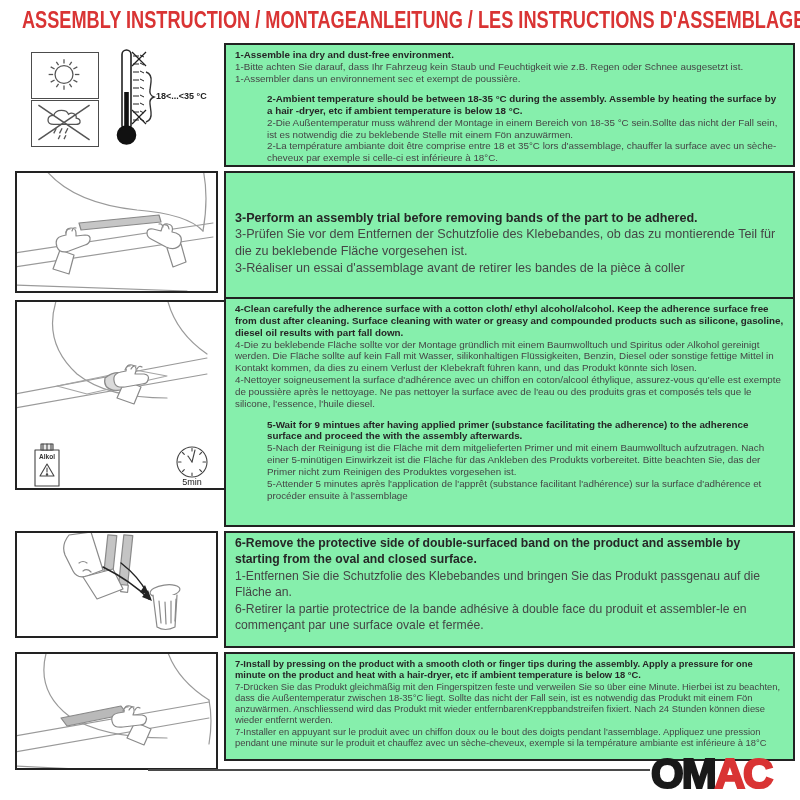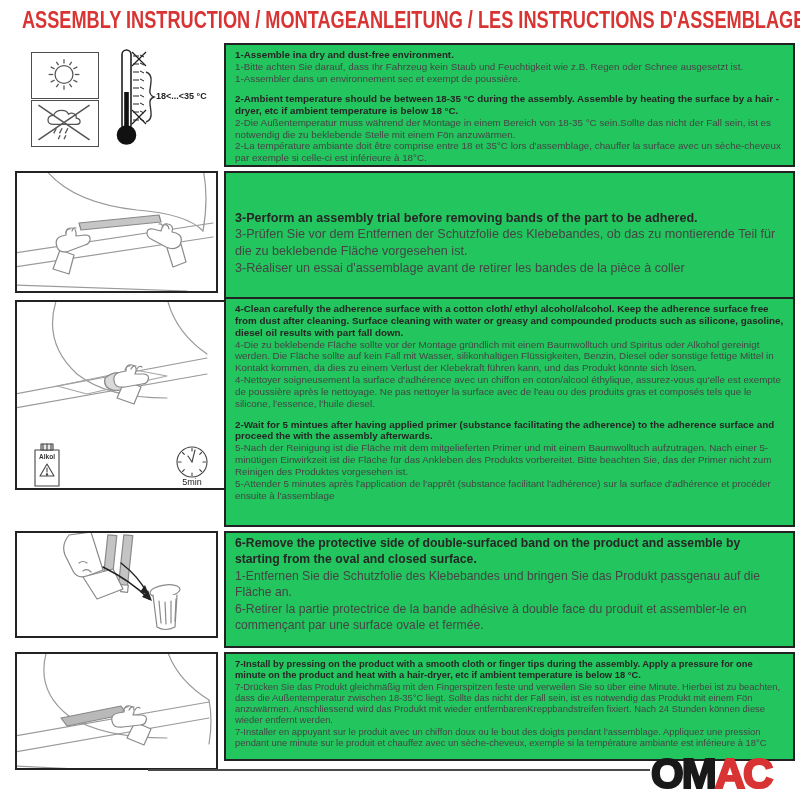--- a/index.html
+++ b/index.html
@@ -1,24 +1,24 @@
 <!DOCTYPE html>
 <html><head>
 <meta charset="utf-8">
 <style>
   html,body{margin:0;padding:0;background:#fff;}
   body{width:800px;height:800px;position:relative;overflow:hidden;
        font-family:"Liberation Sans",sans-serif;-webkit-text-stroke:0;}
   .abs{position:absolute;box-sizing:border-box;}
   .page-title{left:22px;top:7px;white-space:nowrap;font-weight:bold;color:#d93434;
        font-size:23px;transform:scaleX(0.79);transform-origin:0 50%;letter-spacing:0;}
-  .cell{border:2px solid #222;background:#22c55e;padding:4px 9px;color:#454545;}
+  .cell{border:2px solid #222;background:#86efac;padding:4px 9px;color:#454545;}
   .cell p{margin:0;}
   .en{font-weight:bold;color:#262626;}
-  .para + .para{margin-top:9px;}
+  .para + .para{margin-top:9px;margin-left:32px;}
   .txt-r1{left:224px;top:43px;width:571px;height:124px;font-size:9.8px;line-height:1.2;}
   .txt-r2{left:224px;top:171px;width:571px;height:144px;font-size:12.6px;line-height:1.32;
           display:flex;flex-direction:column;justify-content:center;}
   .txt-r3{left:224px;top:297px;width:571px;height:230px;font-size:9.8px;line-height:1.21;}
   .txt-r4{left:224px;top:531px;width:571px;height:117px;font-size:12.2px;line-height:1.35;padding-top:2px;}
   .txt-r5{left:224px;top:652px;width:571px;height:109px;font-size:9.4px;line-height:1.2;}
   .icon-frame{border:1.5px solid #4c4c4c;background:#fff;}
   .art-box{border:2px solid #222;background:#fff;overflow:hidden;}
   .thermo-label{font-size:9px;font-weight:bold;color:#222;white-space:nowrap;}
   .footer-line{left:148px;top:769px;width:502px;height:0;border-top:2px solid #4a4a4a;}
@@ -184,21 +184,21 @@
     <text x="175" y="183" text-anchor="middle" font-size="9" fill="#222" stroke="none" font-family="Liberation Sans, sans-serif">5min</text>
   </svg>
 </div>
 <div class="abs cell txt-r3">
   <div class="para">
     <p class="en">4-Clean carefully the adherence surface with a cotton cloth/ ethyl alcohol/alcohol. Keep the adherence surface free from dust after cleaning. Surface cleaning with water or greasy and compounded products such as silicone, gasoline, diesel oil results with part fall down.</p>
     <p>4-Die zu beklebende Fläche sollte vor der Montage gründlich mit einem Baumwolltuch und Spiritus oder Alkohol gereinigt werden. Die Fläche sollte auf kein Fall mit Wasser, silikonhaltigen Flüssigkeiten, Benzin, Diesel oder sonstige fettige Mittel in Kontakt kommen, da dies zu einem Verlust der Klebekraft führen kann, und das Produkt könnte sich lösen.</p>
     <p>4-Nettoyer soigneusement la surface d'adhérence avec un chiffon en coton/alcool éthylique, assurez-vous qu'elle est exempte de poussière après le nettoyage. Ne pas nettoyer la surface avec de l'eau ou des produits gras et composés tels que le silicone, l'essence, l'huile diesel.</p>
   </div>
   <div class="para">
-    <p class="en">2-Wait for 5 mintues after having applied primer (substance facilitating the adherence) to the adherence surface and proceed the with the assembly afterwards.</p>
+    <p class="en">5-Wait for 9 mintues after having applied primer (substance facilitating the adherence) to the adherence surface and proceed the with the assembly afterwards.</p>
     <p>5-Nach der Reinigung ist die Fläche mit dem mitgelieferten Primer und mit einem Baumwolltuch aufzutragen. Nach einer 5-minütigen Einwirkzeit ist die Fläche für das Ankleben des Produkts vorbereitet. Bitte beachten Sie, das der Primer nicht zum Reinigen des Produktes vorgesehen ist.</p>
     <p>5-Attender 5 minutes après l'application de l'apprêt (substance facilitant l'adhérence) sur la surface d'adhérence et procéder ensuite à l'assemblage</p>
   </div>
 </div>
 
 <div class="abs art-box" style="left:15px;top:531px;width:203px;height:107px;">
   <svg width="199" height="103" viewBox="0 0 199 103" fill="none" stroke="#8a8a8a" stroke-width="1.2" stroke-linecap="round" stroke-linejoin="round">
     <rect x="88" y="2" width="9" height="54" fill="#c4c4c4" transform="rotate(6 92 29)"></rect>
     <rect x="104" y="2" width="9" height="54" fill="#c4c4c4" transform="rotate(6 108 29)"></rect>
     <rect x="88" y="52" width="7" height="7" fill="#fff" transform="rotate(6 92 55)"></rect>

